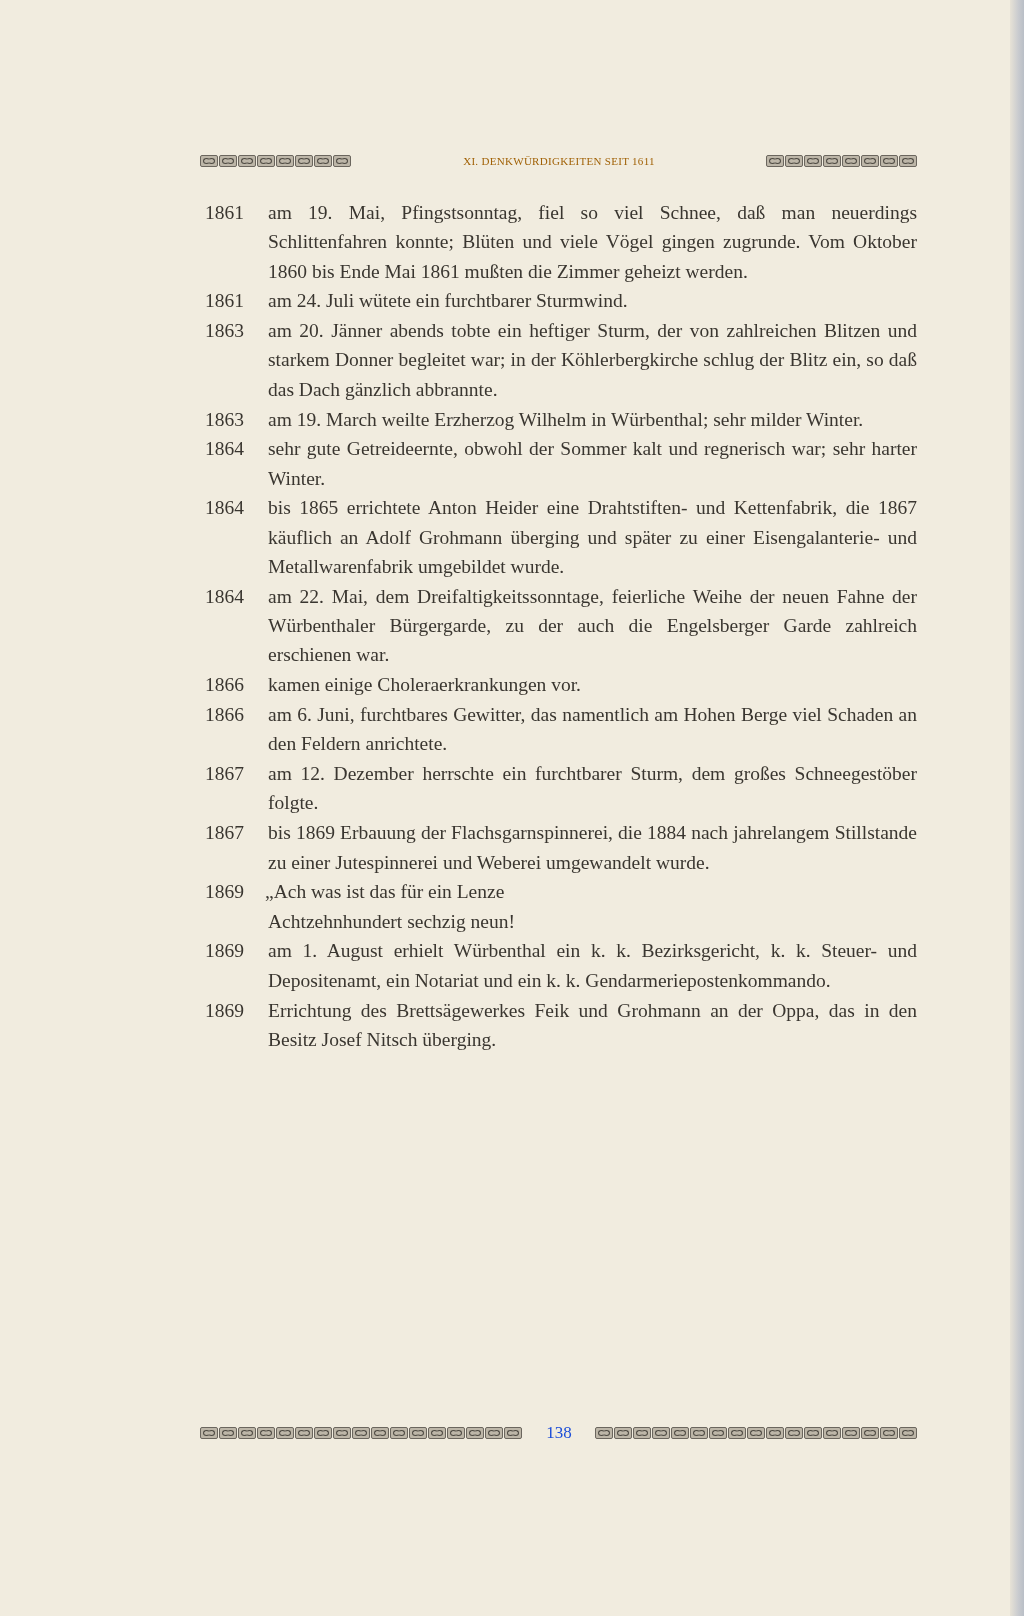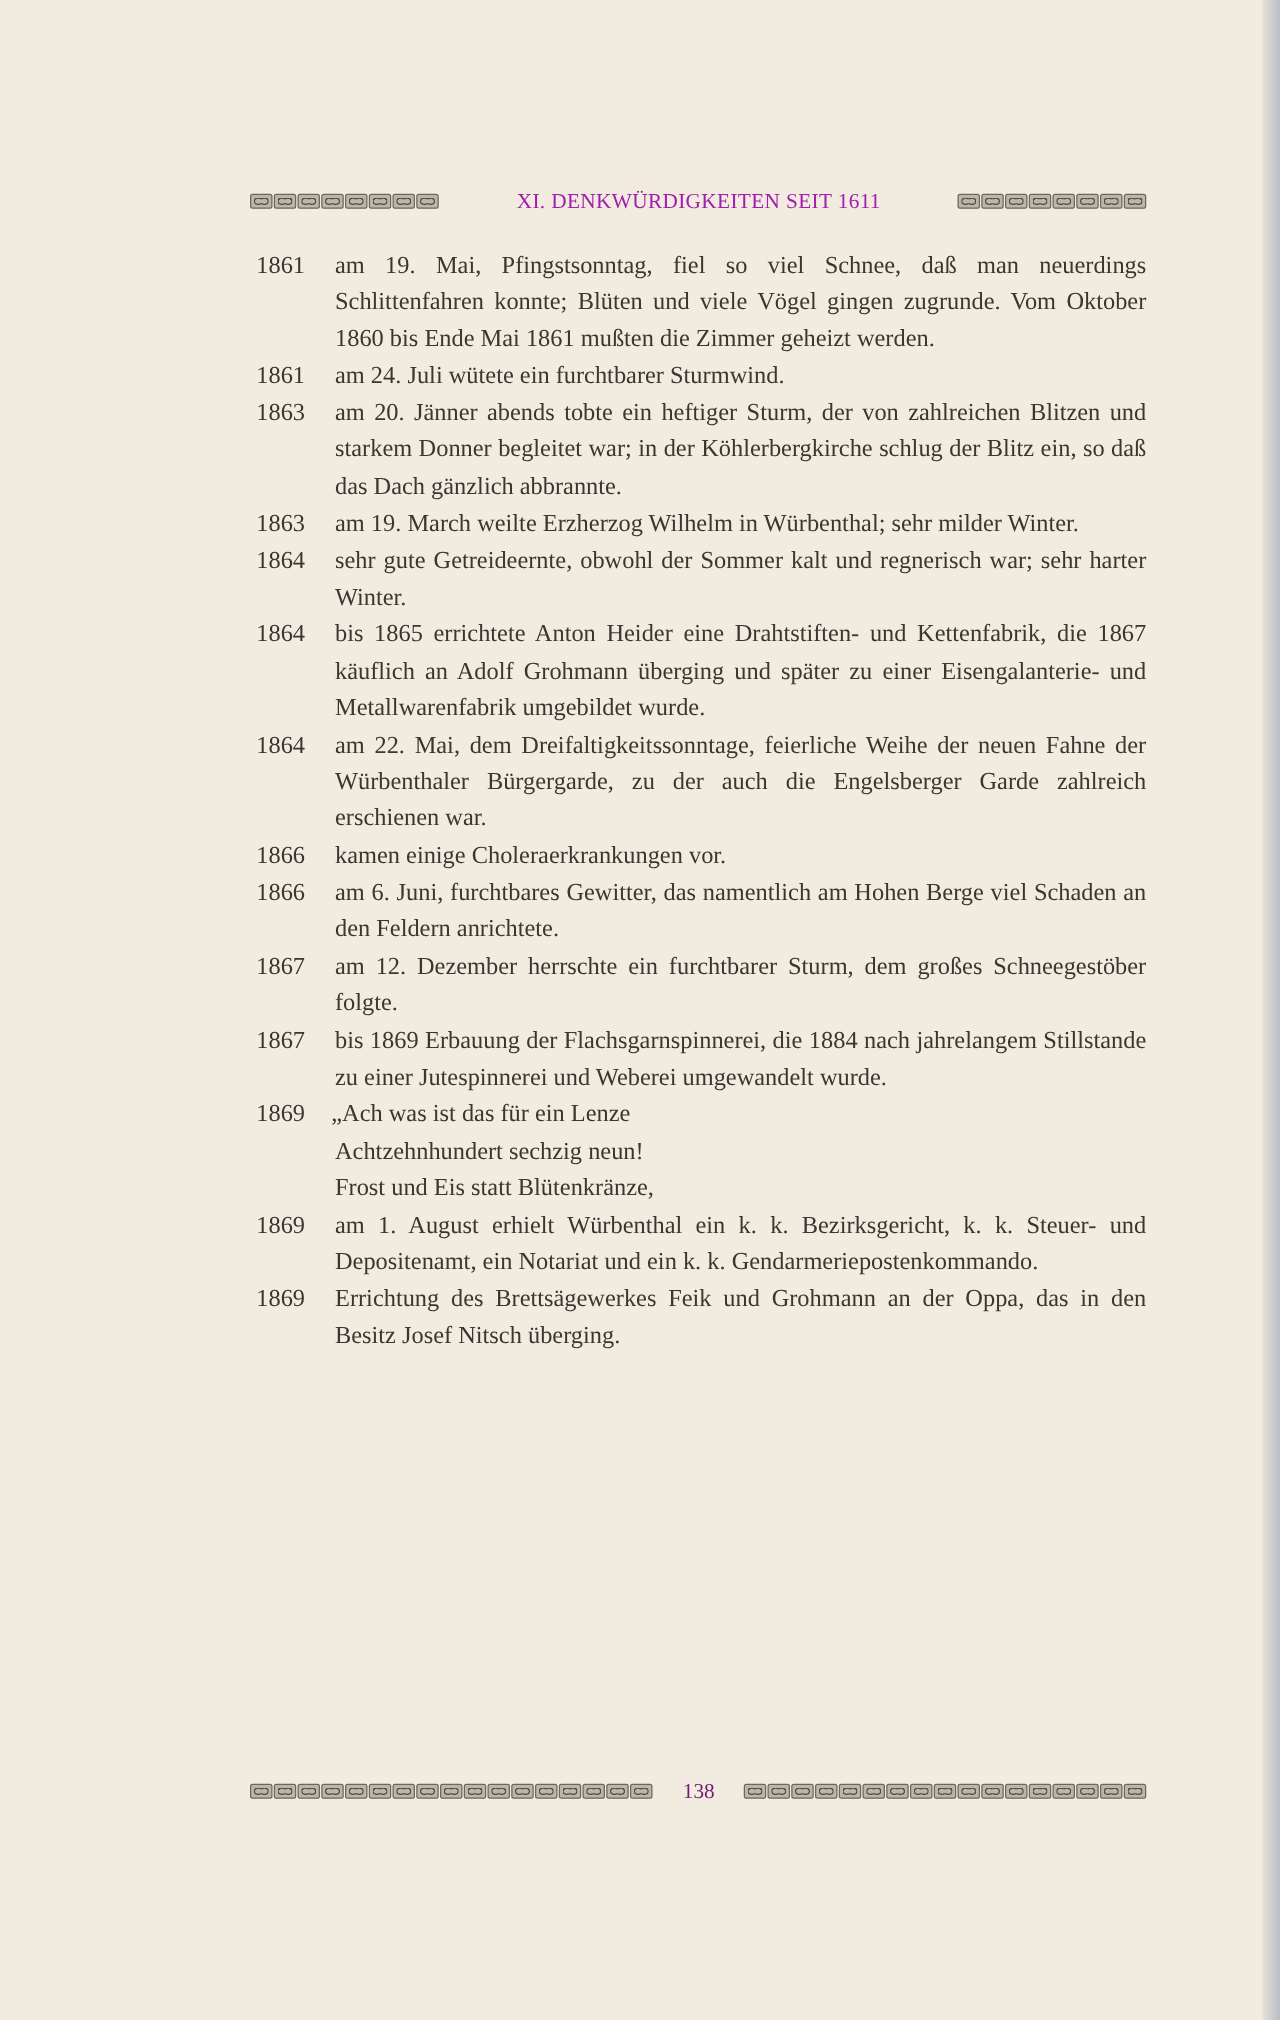--- a/index.html
+++ b/index.html
@@ -67,23 +67,23 @@
       content: "";
       position: absolute;
       right: 2px; top: 2px;
       width: 7px; height: 6px;
       border: 1.5px solid #4d4942;
       border-radius: 50%;
       border-left-color: transparent;
       box-sizing: border-box;
     }
     .header-title {
-      font-size: 17px;
+      font-size: 11px;
       letter-spacing: 0.3px;
-      color: #a21caf;
+      color: #a16207;
       white-space: nowrap;
       padding: 0 8px;
     }
     .entries {
       position: absolute;
       left: 205px;
       top: 198px;
       width: 712px;
     }
     .entry {
@@ -107,21 +107,21 @@
       left: 200px;
       top: 1422px;
       width: 718px;
       height: 22px;
       display: flex;
       align-items: center;
       justify-content: space-between;
     }
     .page-number {
       font-size: 17px;
-      color: #701a75;
+      color: #1d4ed8;
       padding: 0 8px;
     }
   </style>
 </head>
 <body>
 
 <div class="page">
 
   <div class="header">
     <div class="ornament">
@@ -213,21 +213,20 @@
         <span class="year">1867</span>
         <span class="text">
           <span class="line">bis 1869 Erbauung der Flachsgarnspinnerei, die 1884 nach jahrelangem Stillstande zu einer Jutespinnerei und Weberei umgewandelt wurde.</span>
         </span>
       </div>
     <div class="entry">
         <span class="year">1869</span>
         <span class="text" style="text-align:left">
           <span class="line" style="margin-left:-3px">„Ach was ist das für ein Lenze</span>
           <span class="line">Achtzehnhundert sechzig neun!</span>
-          <span class="line">Frost und Eis statt Blütenkränze,</span>
         </span>
       </div>
     <div class="entry">
         <span class="year">1869</span>
         <span class="text">
           <span class="line">am 1. August erhielt Würbenthal ein k. k. Bezirksgericht, k. k. Steuer- und Depositenamt, ein Notariat und ein k. k. Gendarmeriepostenkommando.</span>
         </span>
       </div>
     <div class="entry">
         <span class="year">1869</span>

